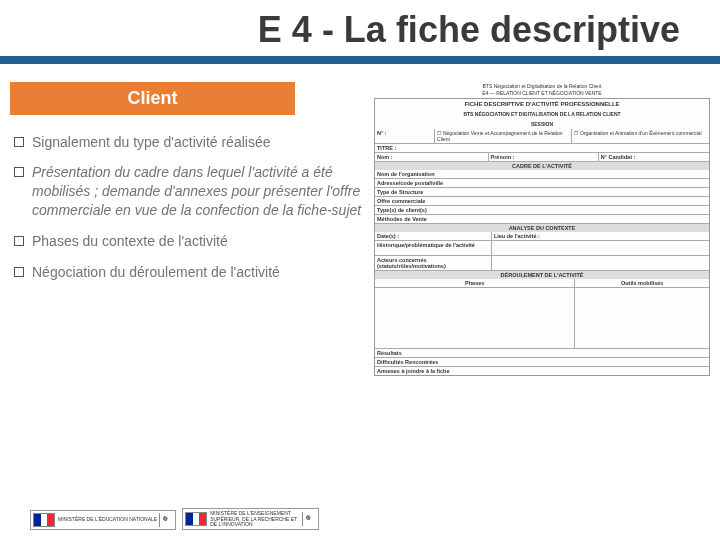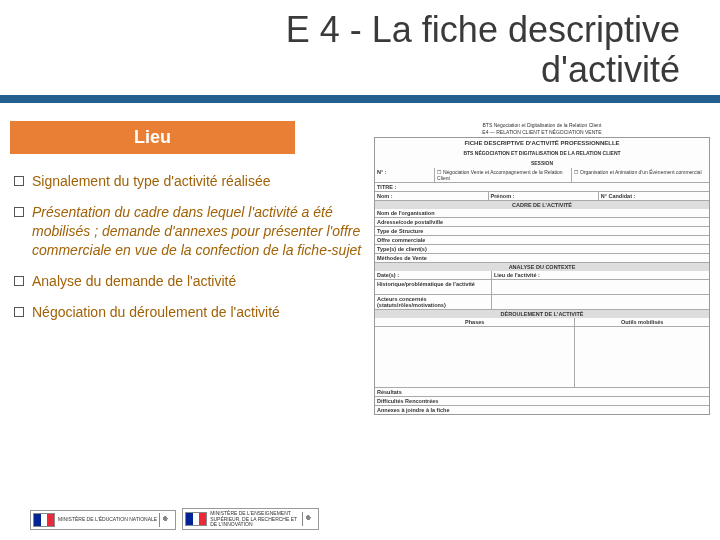--- a/index.html
+++ b/index.html
@@ -1,24 +1,24 @@
 <!DOCTYPE html>
 <html><head>
 <meta charset="utf-8">
 <style>
   * { box-sizing: border-box; margin: 0; padding: 0; }
   body { width: 720px; height: 540px; background: #fff; font-family: Arial, sans-serif; position: relative; overflow: hidden; }
   .slide { width: 720px; height: 540px; position: relative; }
-  .title { text-align: right; font-size: 36px; color: #3a3a3a; font-weight: 400; padding: 10px 40px 6px 0; line-height: 1.1; }
+  .title { text-align: right; font-size: 36px; color: #3a3a3a; font-weight: 700; padding: 10px 40px 6px 0; line-height: 1.1; }
   .underline { height: 8px; background: #245f8d; margin: 0 0 0 0; width: 100%; }
   .content { display: flex; padding: 18px 10px 0 10px; }
   .left { width: 52%; padding-right: 8px; }
   .recto-box { background: #e97f34; color: #fff; text-align: center; font-size: 18px; font-weight: 700; padding: 6px 0; margin: 0 0 12px 0; width: 80%; }
   ul.bullets { list-style: none; }
-  ul.bullets li { position: relative; padding: 6px 0 6px 22px; font-size: 14px; color: #a16207; line-height: 1.35; }
+  ul.bullets li { position: relative; padding: 6px 0 6px 22px; font-size: 14px; color: #737373; line-height: 1.35; }
   ul.bullets li::before { content: ""; position: absolute; left: 4px; top: 10px; width: 8px; height: 8px; border: 1.5px solid #555; }
   .right { width: 48%; font-size: 6px; color: #333; }
   .form { border: 0.5px solid #999; background: #fdfdfd; }
   .form-row { display: flex; border-bottom: 0.5px solid #aaa; }
   .form-cell { padding: 1px 2px; border-right: 0.5px solid #aaa; }
   .form-cell:last-child { border-right: none; }
   .form-header { text-align: center; font-weight: 700; padding: 2px; }
   .form-section { background: #ddd; font-weight: 700; text-align: center; padding: 1px 2px; font-size: 5.5px; }
   .form-label { font-weight: 700; font-size: 5.5px; }
   .small { font-size: 5px; }
@@ -34,32 +34,31 @@
   .empty-block { min-height: 14px; }
   .tall-block { min-height: 60px; }
 </style>
 </head>
 <body>
 
 <div class="slide">
 
   <div class="title">
     <span>E 4 - La fiche descriptive</span><br>
-    <span>d'activité</span>
   </div>
   <div class="underline"></div>
 
   <div class="content">
 
     <div class="left">
-      <div class="recto-box">Lieu</div>
+      <div class="recto-box">Client</div>
       <ul class="bullets">
         <li>Signalement du type d'activité réalisée</li>
         <li><i style="font-style:italic">Présentation du cadre dans lequel l'activité a été mobilisés ; demande d'annexes pour présenter l'offre commerciale en vue de la confection de la fiche-sujet</i></li>
-        <li>Analyse du demande de l'activité</li>
+        <li>Phases du contexte de l'activité</li>
         <li>Négociation du déroulement de l'activité</li>
       </ul>
     </div>
 
     <div class="right">
       <div style="text-align:center; font-size:5px; padding:1px 0;">BTS Négociation et Digitalisation de la Relation Client</div>
       <div style="text-align:center; font-size:5px; padding:0 0 2px;">E4 — RELATION CLIENT ET NÉGOCIATION VENTE</div>
       <div class="form">
         <div class="form-header">FICHE DESCRIPTIVE D'ACTIVITÉ PROFESSIONNELLE</div>
         <div class="form-header small">BTS NÉGOCIATION ET DIGITALISATION DE LA RELATION CLIENT</div>

